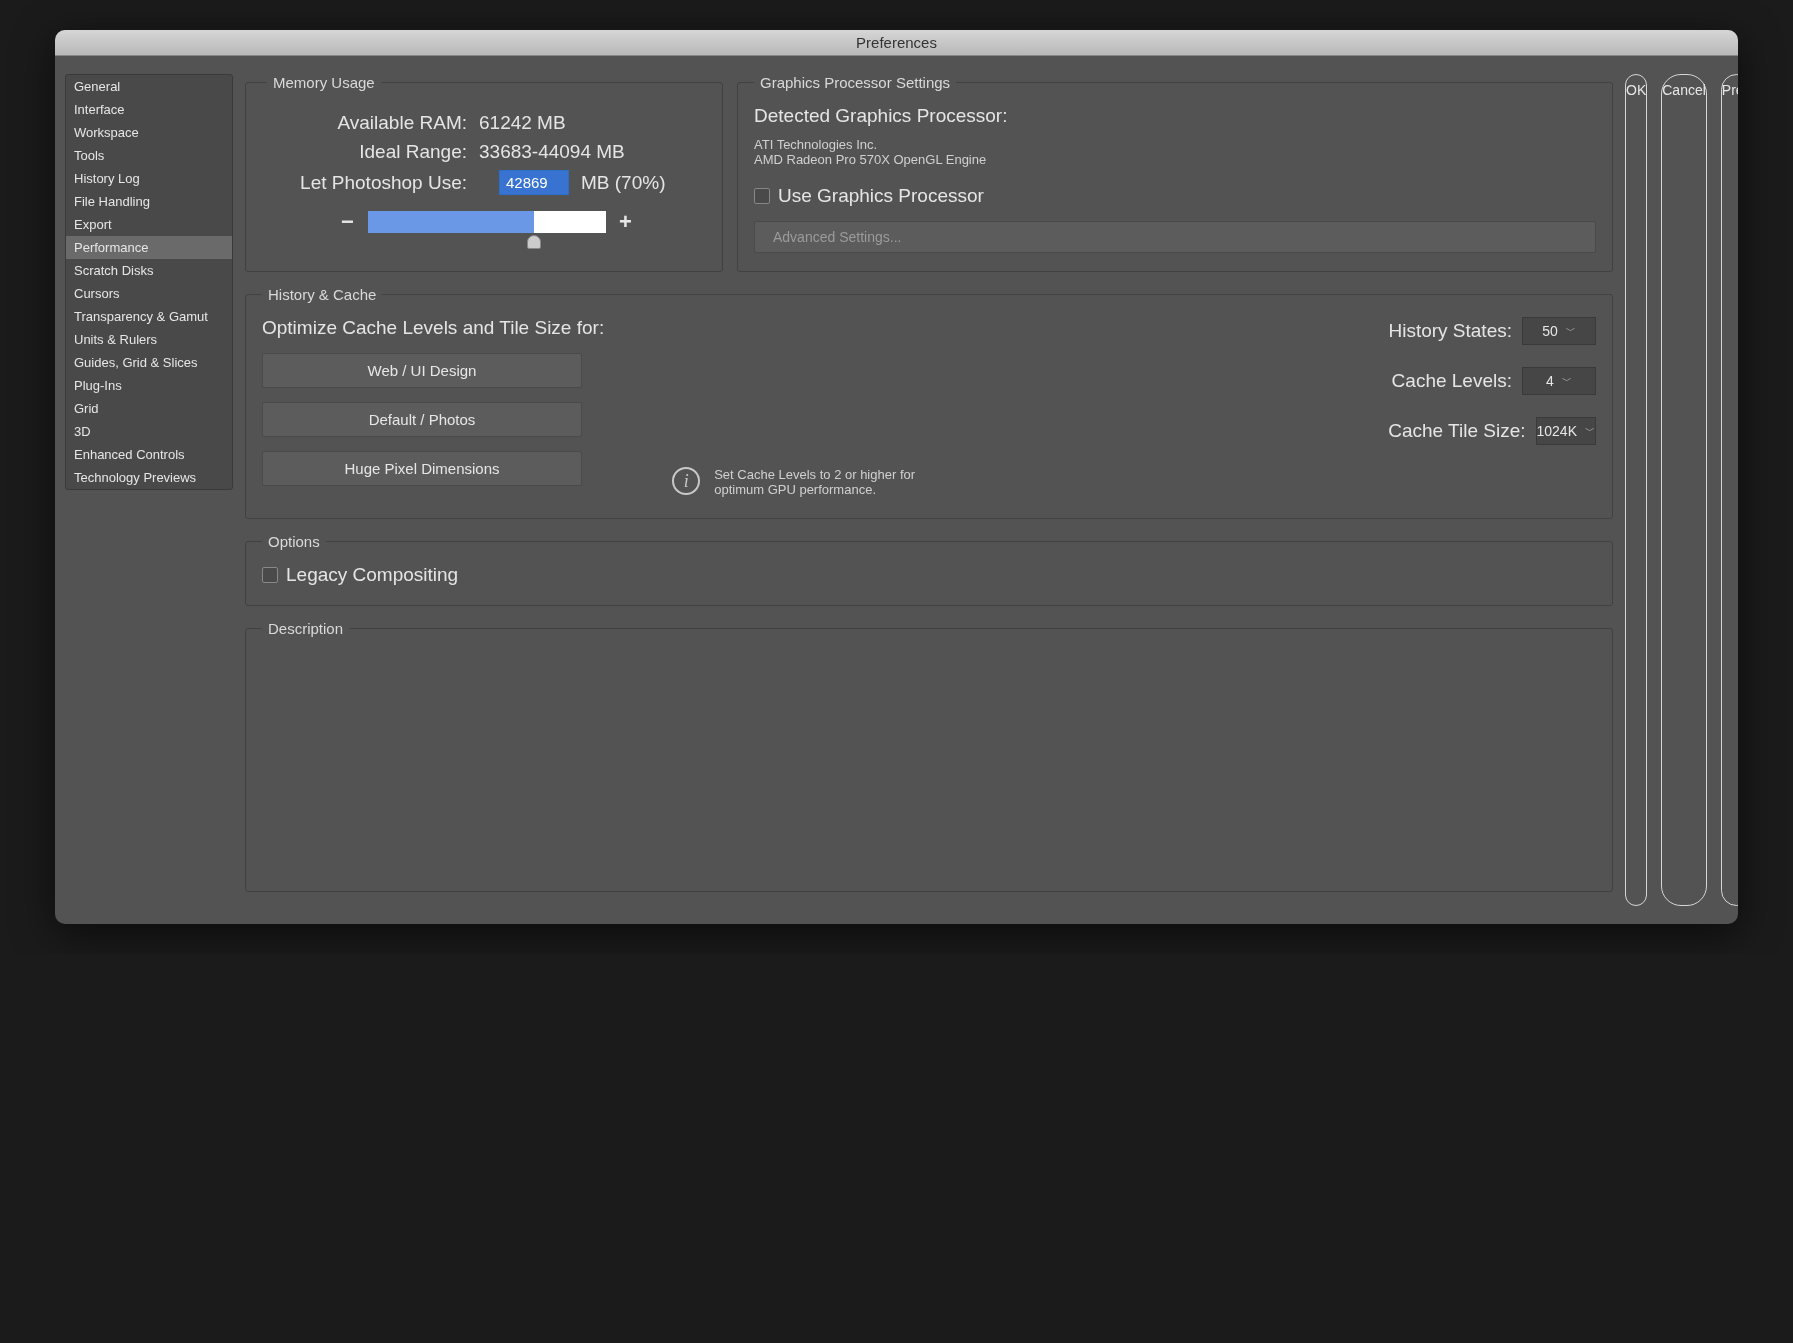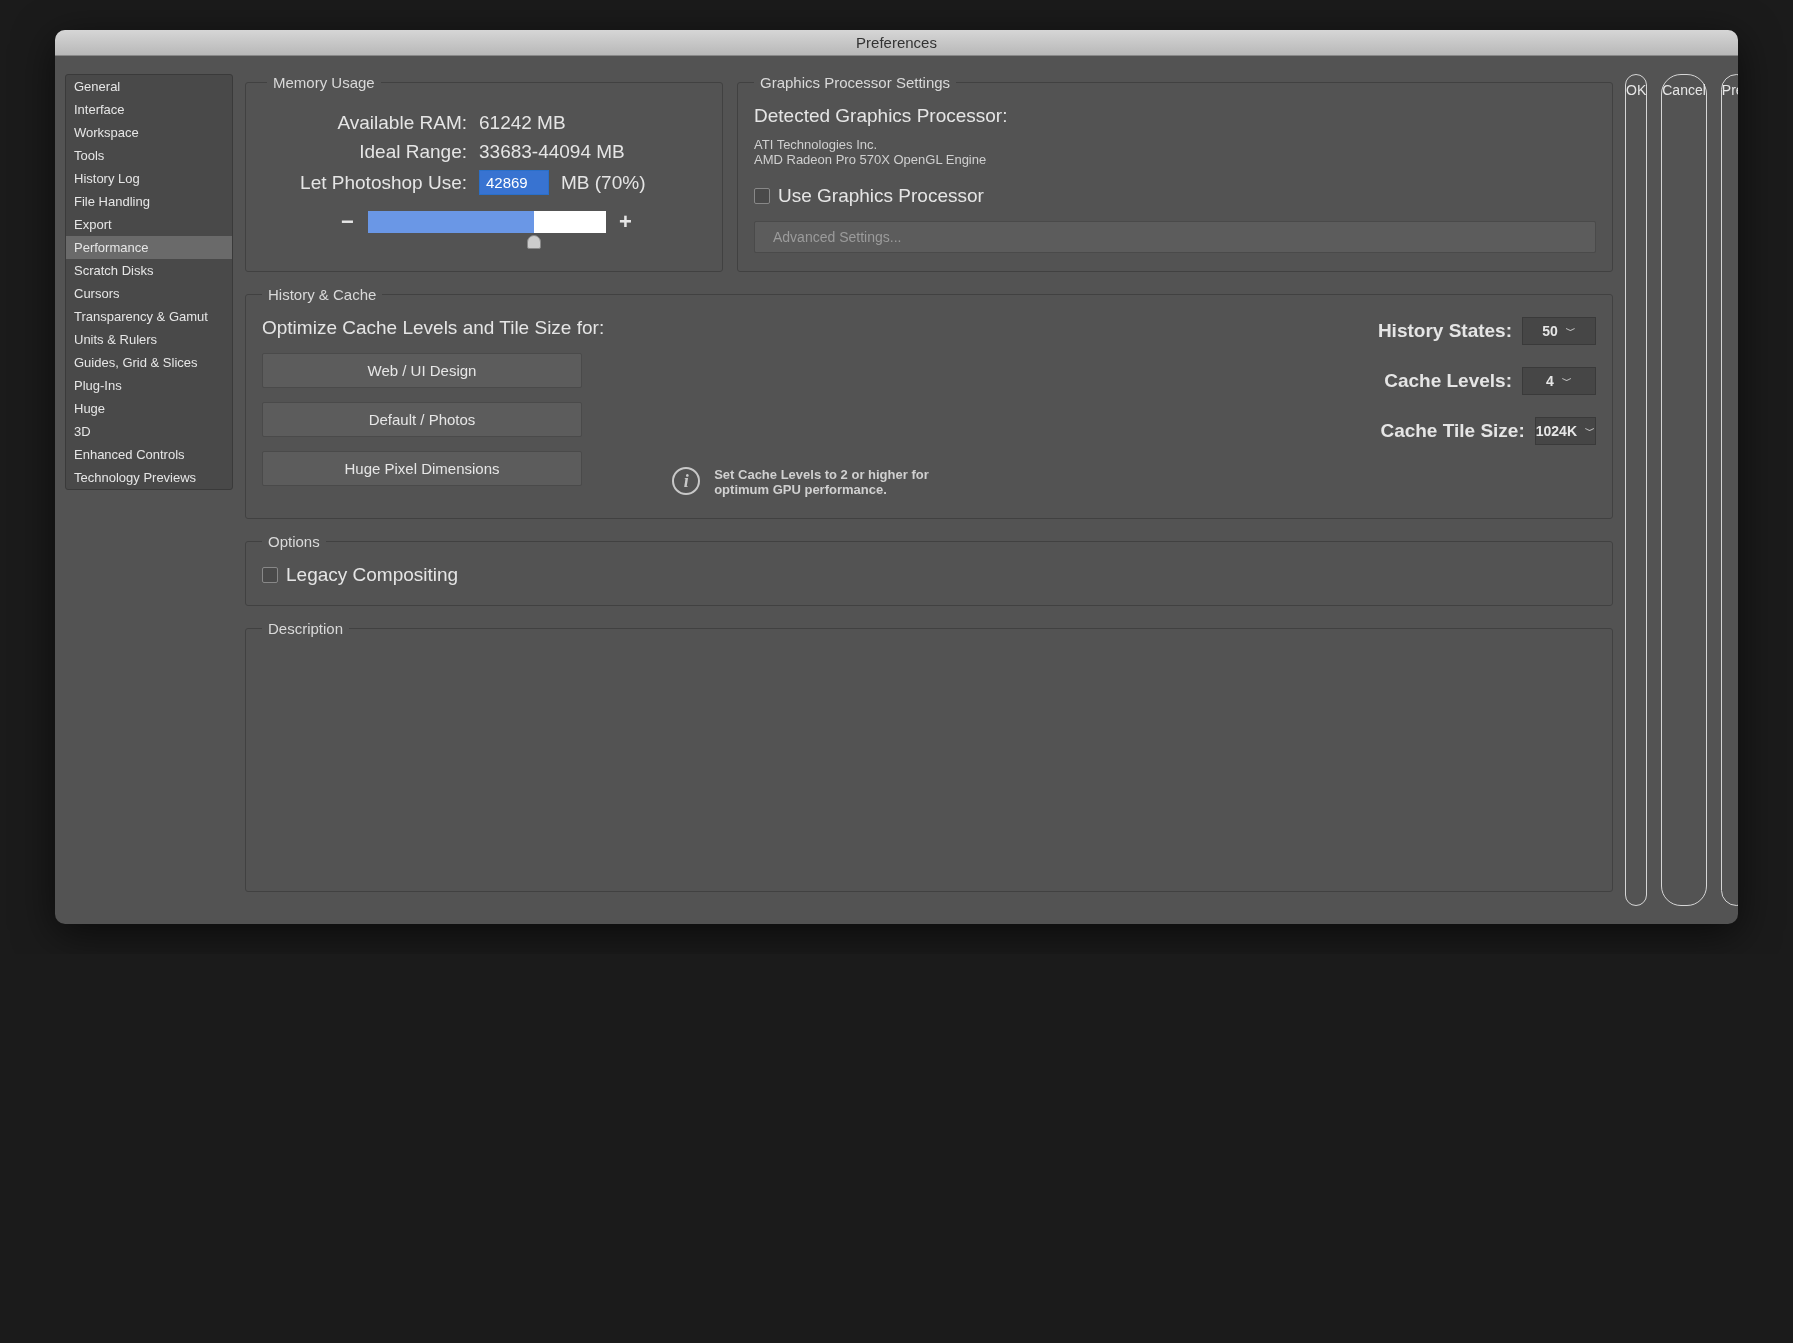--- a/index.html
+++ b/index.html
@@ -16,32 +16,32 @@
 fieldset { border:1px solid #414141; border-radius:3px; padding:14px 16px 18px; margin-bottom:14px; }
 legend { color:#d9d9d9; font-size:15px; padding:0 6px; font-weight:400;}
 .row-top { display:flex; gap:14px; }
 .mem { flex:0 0 478px;padding-left:21px; }
 .gpu { flex:1; }
 .label { color:#e5e5e5; font-size:19px; }
 .small { color:#d0d0d0; font-size:13px; }
 .mem-row { display:flex; align-items:center; gap:12px; margin:7px 0; }
 .mem-row .l { width:200px; text-align:right; }
 .numinput { background:#464646; border:1px solid #2a6fc9; color:#fff; padding:3px 6px; width:70px; font-size:15px; }
-.numinput.selected { background:#3873d1; }
+.numinput.selected { background:#3873d1;margin-left:20px; }
 .slider-row { display:flex; align-items:center; gap:10px; margin-top:14px; justify-content:center;}
 .minus,.plus { color:#e6e6e6; font-size:22px; font-weight:700; width:20px; text-align:center; cursor:default;}
 .slider { position:relative; width:238px; height:22px; background:#fff; }
 .slider-fill { position:absolute; left:0; top:0; height:22px; background:#6a97e6; width:70%; }
 .thumb-round{ width:14px;height:14px;background:#ccc;border-radius:7px 7px 2px 2px;position:absolute;top:24px;left:70%;transform:translateX(-50%);border:1px solid #888;}
 .check { display:inline-flex; align-items:center; gap:8px; }
 .checkbox { width:16px; height:16px; border:1px solid #888; background:#4a4a4a; border-radius:2px;}
 .btn-grey { background:#5c5c5c; border:1px solid #4a4a4a; color:#e6e6e6; padding:8px 0; width:320px; text-align:center; cursor:default; font-size:15px; border-radius:2px; margin-bottom:14px;}
 .btn-grey-sm { background:#5c5c5c; border:1px solid #4a4a4a; color:#9b9b9b; padding:7px 18px; cursor:default; font-size:14px; border-radius:2px;}
 .hc-body { display:flex; gap:20px; }
-.hc-right { flex:1;font-weight:bold; }
+.hc-right { flex:1; }
 .spin-row { display:flex; align-items:center; justify-content:flex-end; gap:10px; margin-bottom:22px;}
 .spin { background:#464646; border:1px solid #3a3a3a; color:#e6e6e6; padding:5px 0; min-width:60px; display:flex; align-items:center; justify-content:center; gap:8px; font-size:14px;}
 .chev { font-size:10px; color:#bbb;}
 .hint { display:flex; gap:14px; margin-top:4px; margin-left:48px;}
 .info-icon { width:28px; height:28px; border:2px solid #c8c8c8; border-radius:50%; display:flex; align-items:center; justify-content:center; color:#c8c8c8; font-size:18px; font-family:Georgia,serif; font-style:italic;}
 .desc-body { min-height:222px; }
 </style>
 </head>
 <body>
 
@@ -58,21 +58,21 @@
         <div class="sidebar-item">History Log</div>
         <div class="sidebar-item">File Handling</div>
         <div class="sidebar-item">Export</div>
         <div class="sidebar-item selected">Performance</div>
         <div class="sidebar-item">Scratch Disks</div>
         <div class="sidebar-item">Cursors</div>
         <div class="sidebar-item">Transparency &amp; Gamut</div>
         <div class="sidebar-item">Units &amp; Rulers</div>
         <div class="sidebar-item">Guides, Grid &amp; Slices</div>
         <div class="sidebar-item">Plug-Ins</div>
-        <div class="sidebar-item">Huge</div>
+        <div class="sidebar-item">Grid</div>
         <div class="sidebar-item">3D</div>
         <div class="sidebar-item">Enhanced Controls</div>
         <div class="sidebar-item">Technology Previews</div>
       </div>
     <div class="main">
 
       <div class="row-top">
         <fieldset class="mem">
           <legend>Memory Usage</legend>
           <div class="mem-row">

